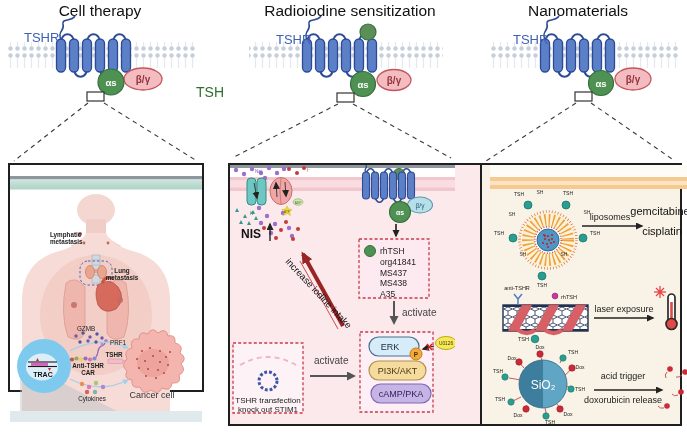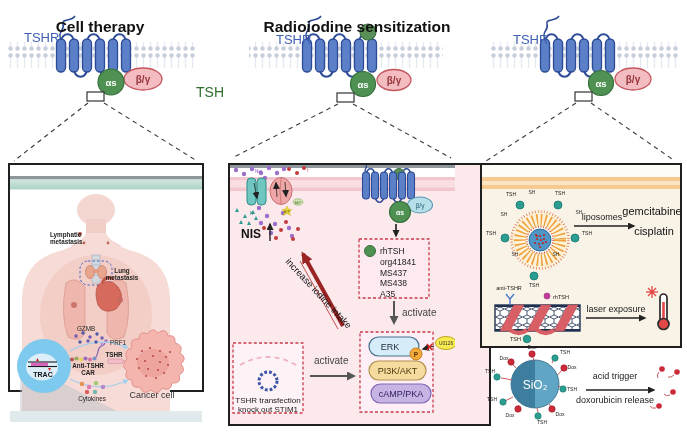--- a/index.html
+++ b/index.html
@@ -1,25 +1,25 @@
 <!DOCTYPE html>
 <html><head>
 <meta charset="utf-8">
 <style>
   html,body{margin:0;padding:0;background:#fff;}
   #fig{position:relative;width:687px;height:432px;background:#fff;overflow:hidden;
        font-family:"Liberation Sans",sans-serif;}
-  .title{position:absolute;top:2px;font-weight:bold;font-size:15.5px;color:#111;text-align:center;margin-top:16px;}
+  .title{position:absolute;top:2px;font-weight:normal;font-size:15.5px;color:#111;text-align:center;}
   #title-cell{left:20px;width:160px;}
-  #title-radio{left:247px;width:220px;}
+  #title-radio{left:240px;width:220px;}
   #title-nano{left:498px;width:160px;}
   .panel{position:absolute;top:163px;border:2px solid #1f1f1f;box-sizing:border-box;}
   #panel-cell{left:8px;width:196px;height:229px;background:#ffffff;}
   #panel-radio{left:228px;width:263px;height:263px;background:#fbe9ec;}
-  #panel-nano{left:480px;width:202px;height:185px;background:#f8f3e6;}
+  #panel-nano{left:480px;width:202px;height:263px;background:#f8f3e6;padding-left:8px;}
   .panel svg{display:block;}
   #hdr{position:absolute;left:0;top:0;}
   svg text{font-family:"Liberation Sans",sans-serif;}
 </style>
 </head>
 <body>
 <div id="fig">
 
 <svg id="hdr" width="687" height="163" viewBox="0 0 687 163">
   <defs>
@@ -108,20 +108,21 @@
         <line x1="104" y1="103" x2="197" y2="161"></line>
     <line x1="338" y1="104" x2="232" y2="158"></line>
         <line x1="353" y1="104" x2="451" y2="158"></line>
     <line x1="576" y1="103" x2="486" y2="161"></line>
         <line x1="591" y1="103" x2="675" y2="161"></line>
   </g>
 </svg>
 
 <div class="title" id="title-cell">Cell therapy</div>
 <div class="title" id="title-radio">Radioiodine sensitization</div>
+<div class="title" id="title-nano">Nanomaterials</div>
 
 <div class="panel" id="panel-cell">
 <svg width="192" height="257" viewBox="0 0 192 257">
   <rect x="0" y="11" width="192" height="3.5" fill="#8e979e"></rect>
   <rect x="0" y="14.5" width="192" height="10" fill="url(#tealBand)"></rect>
 
   <g>
     <ellipse cx="86" cy="45" rx="19" ry="16" fill="#f4d7d1"></ellipse>
     <path d="M 76 54 L 76 70 Q 70 77 60 81 L 112 81 Q 102 77 96 70 L 96 54 Z" fill="#f0cdc7"></path>
     <path d="M 12 257 L 12 132 Q 14 97 46 87 Q 72 80 76 68 L 96 68 Q 100 80 126 87 Q 158 97 160 132 L 160 257 Z" fill="#f6dbd6"></path>

